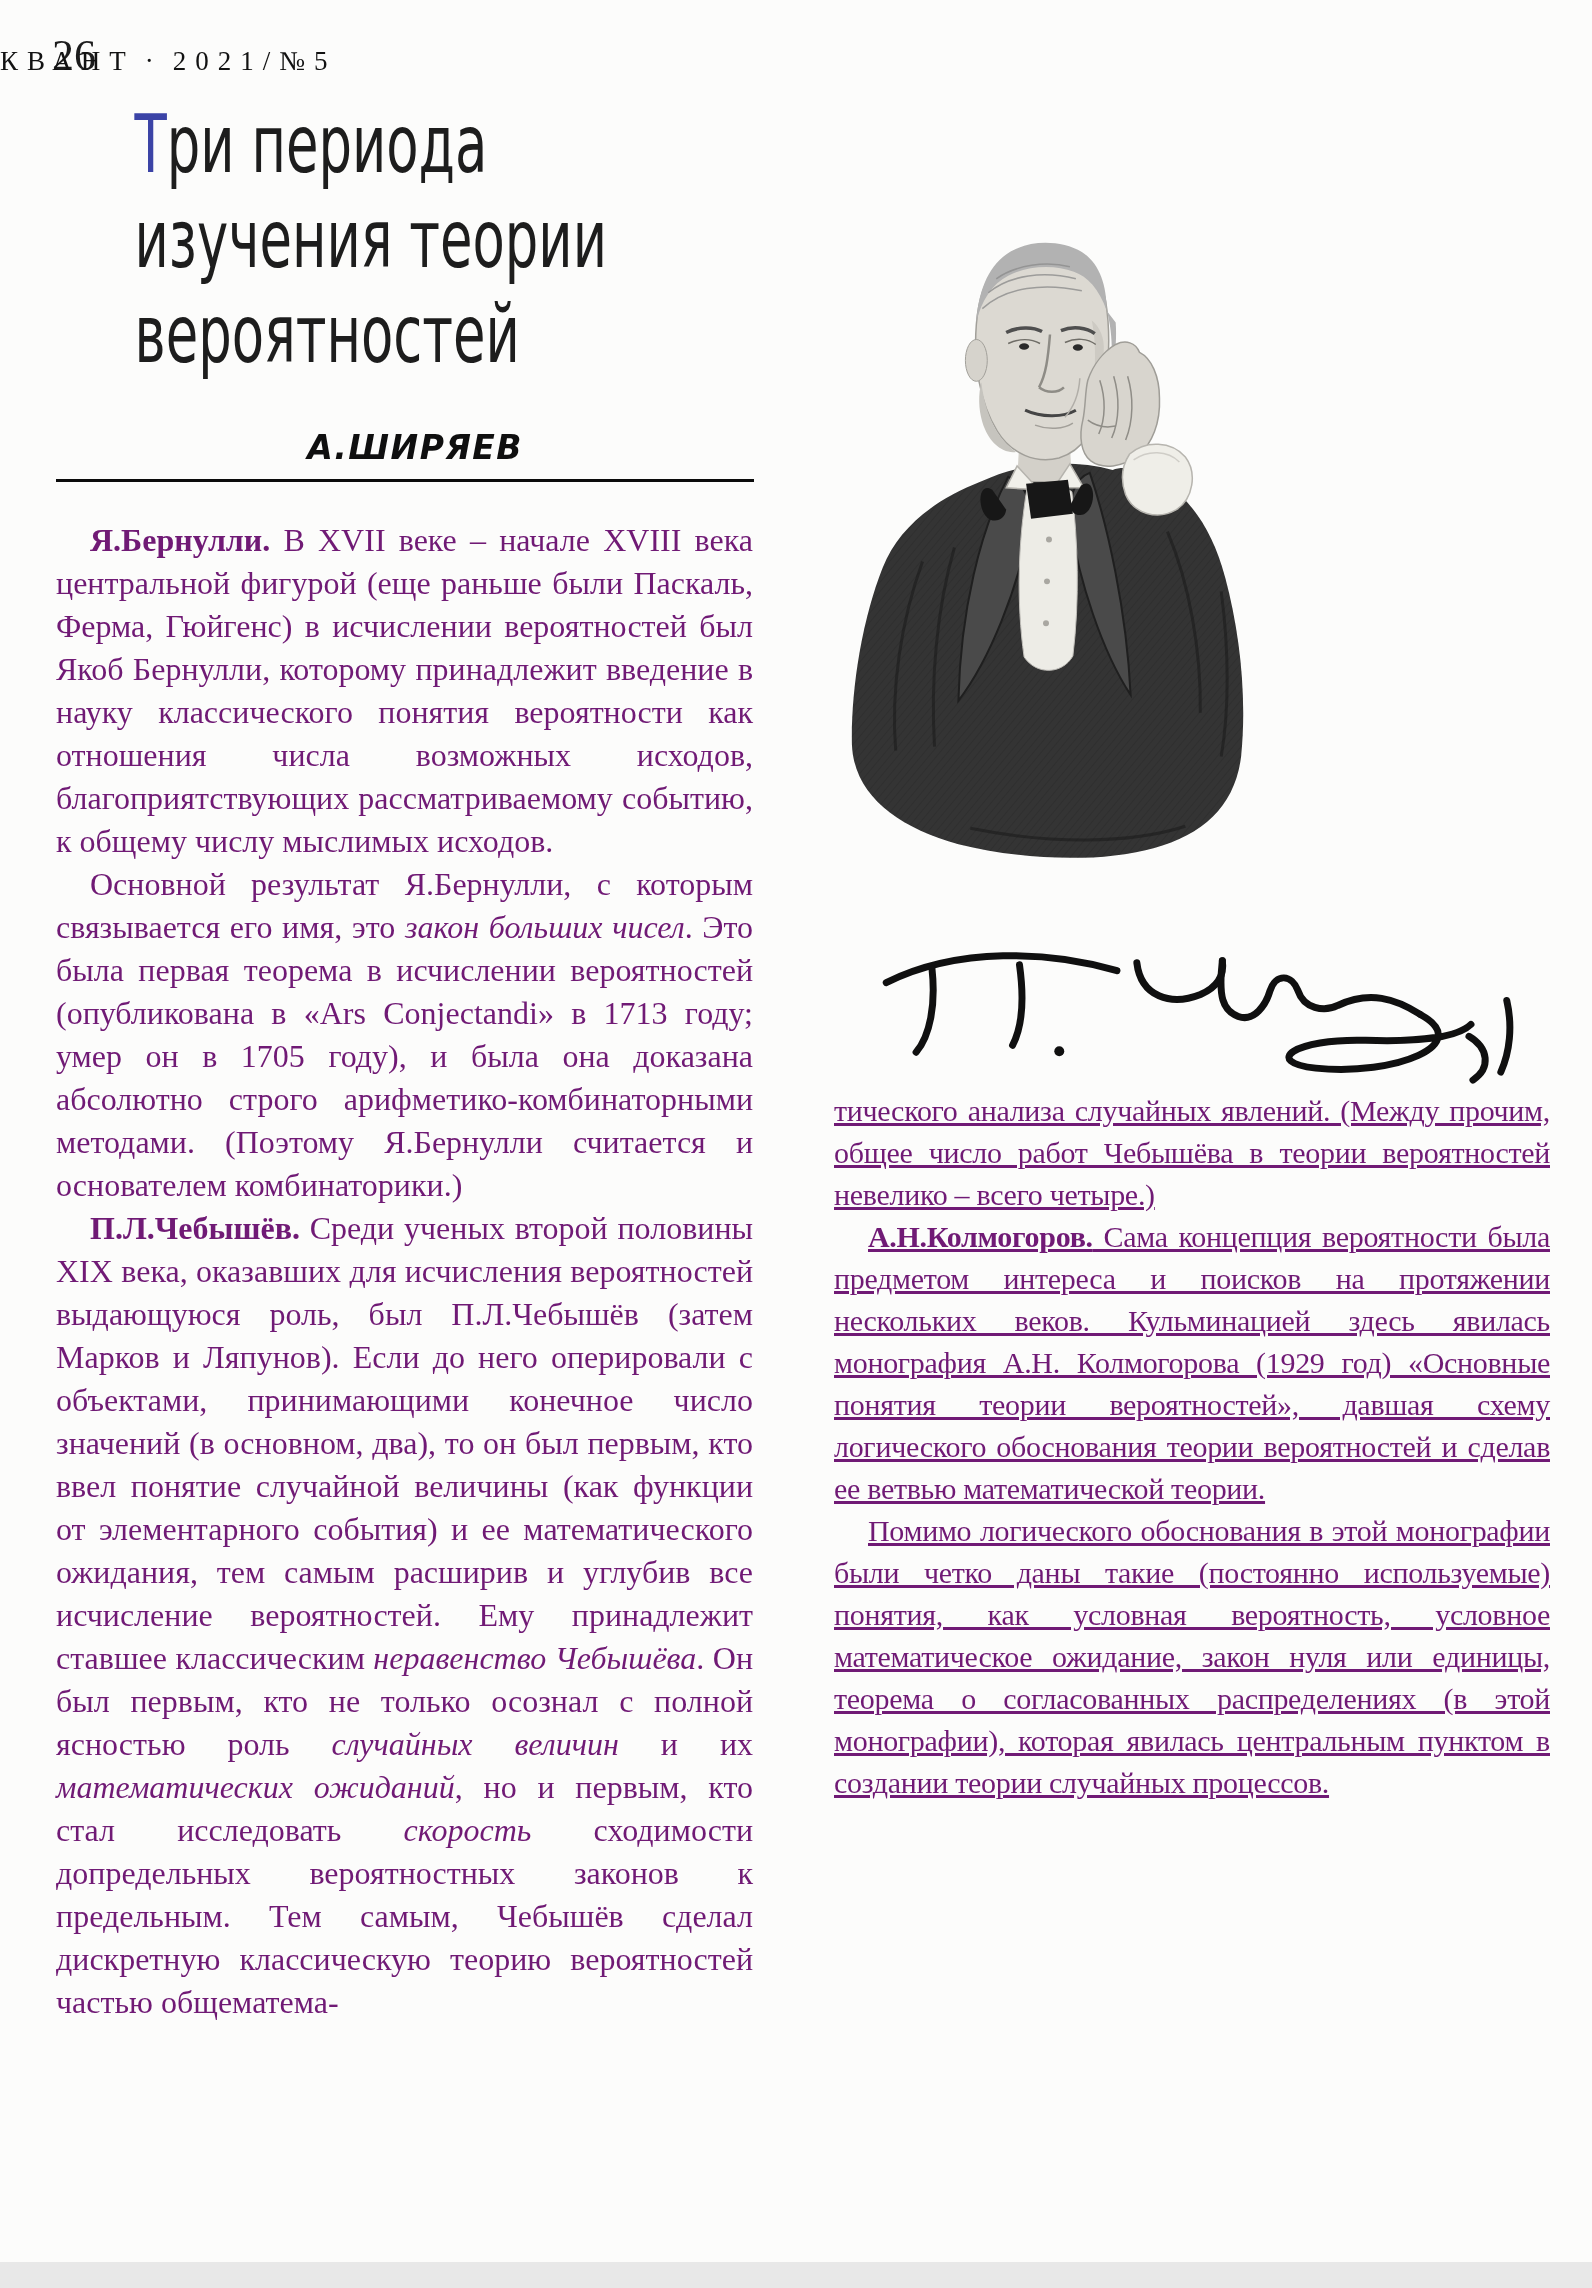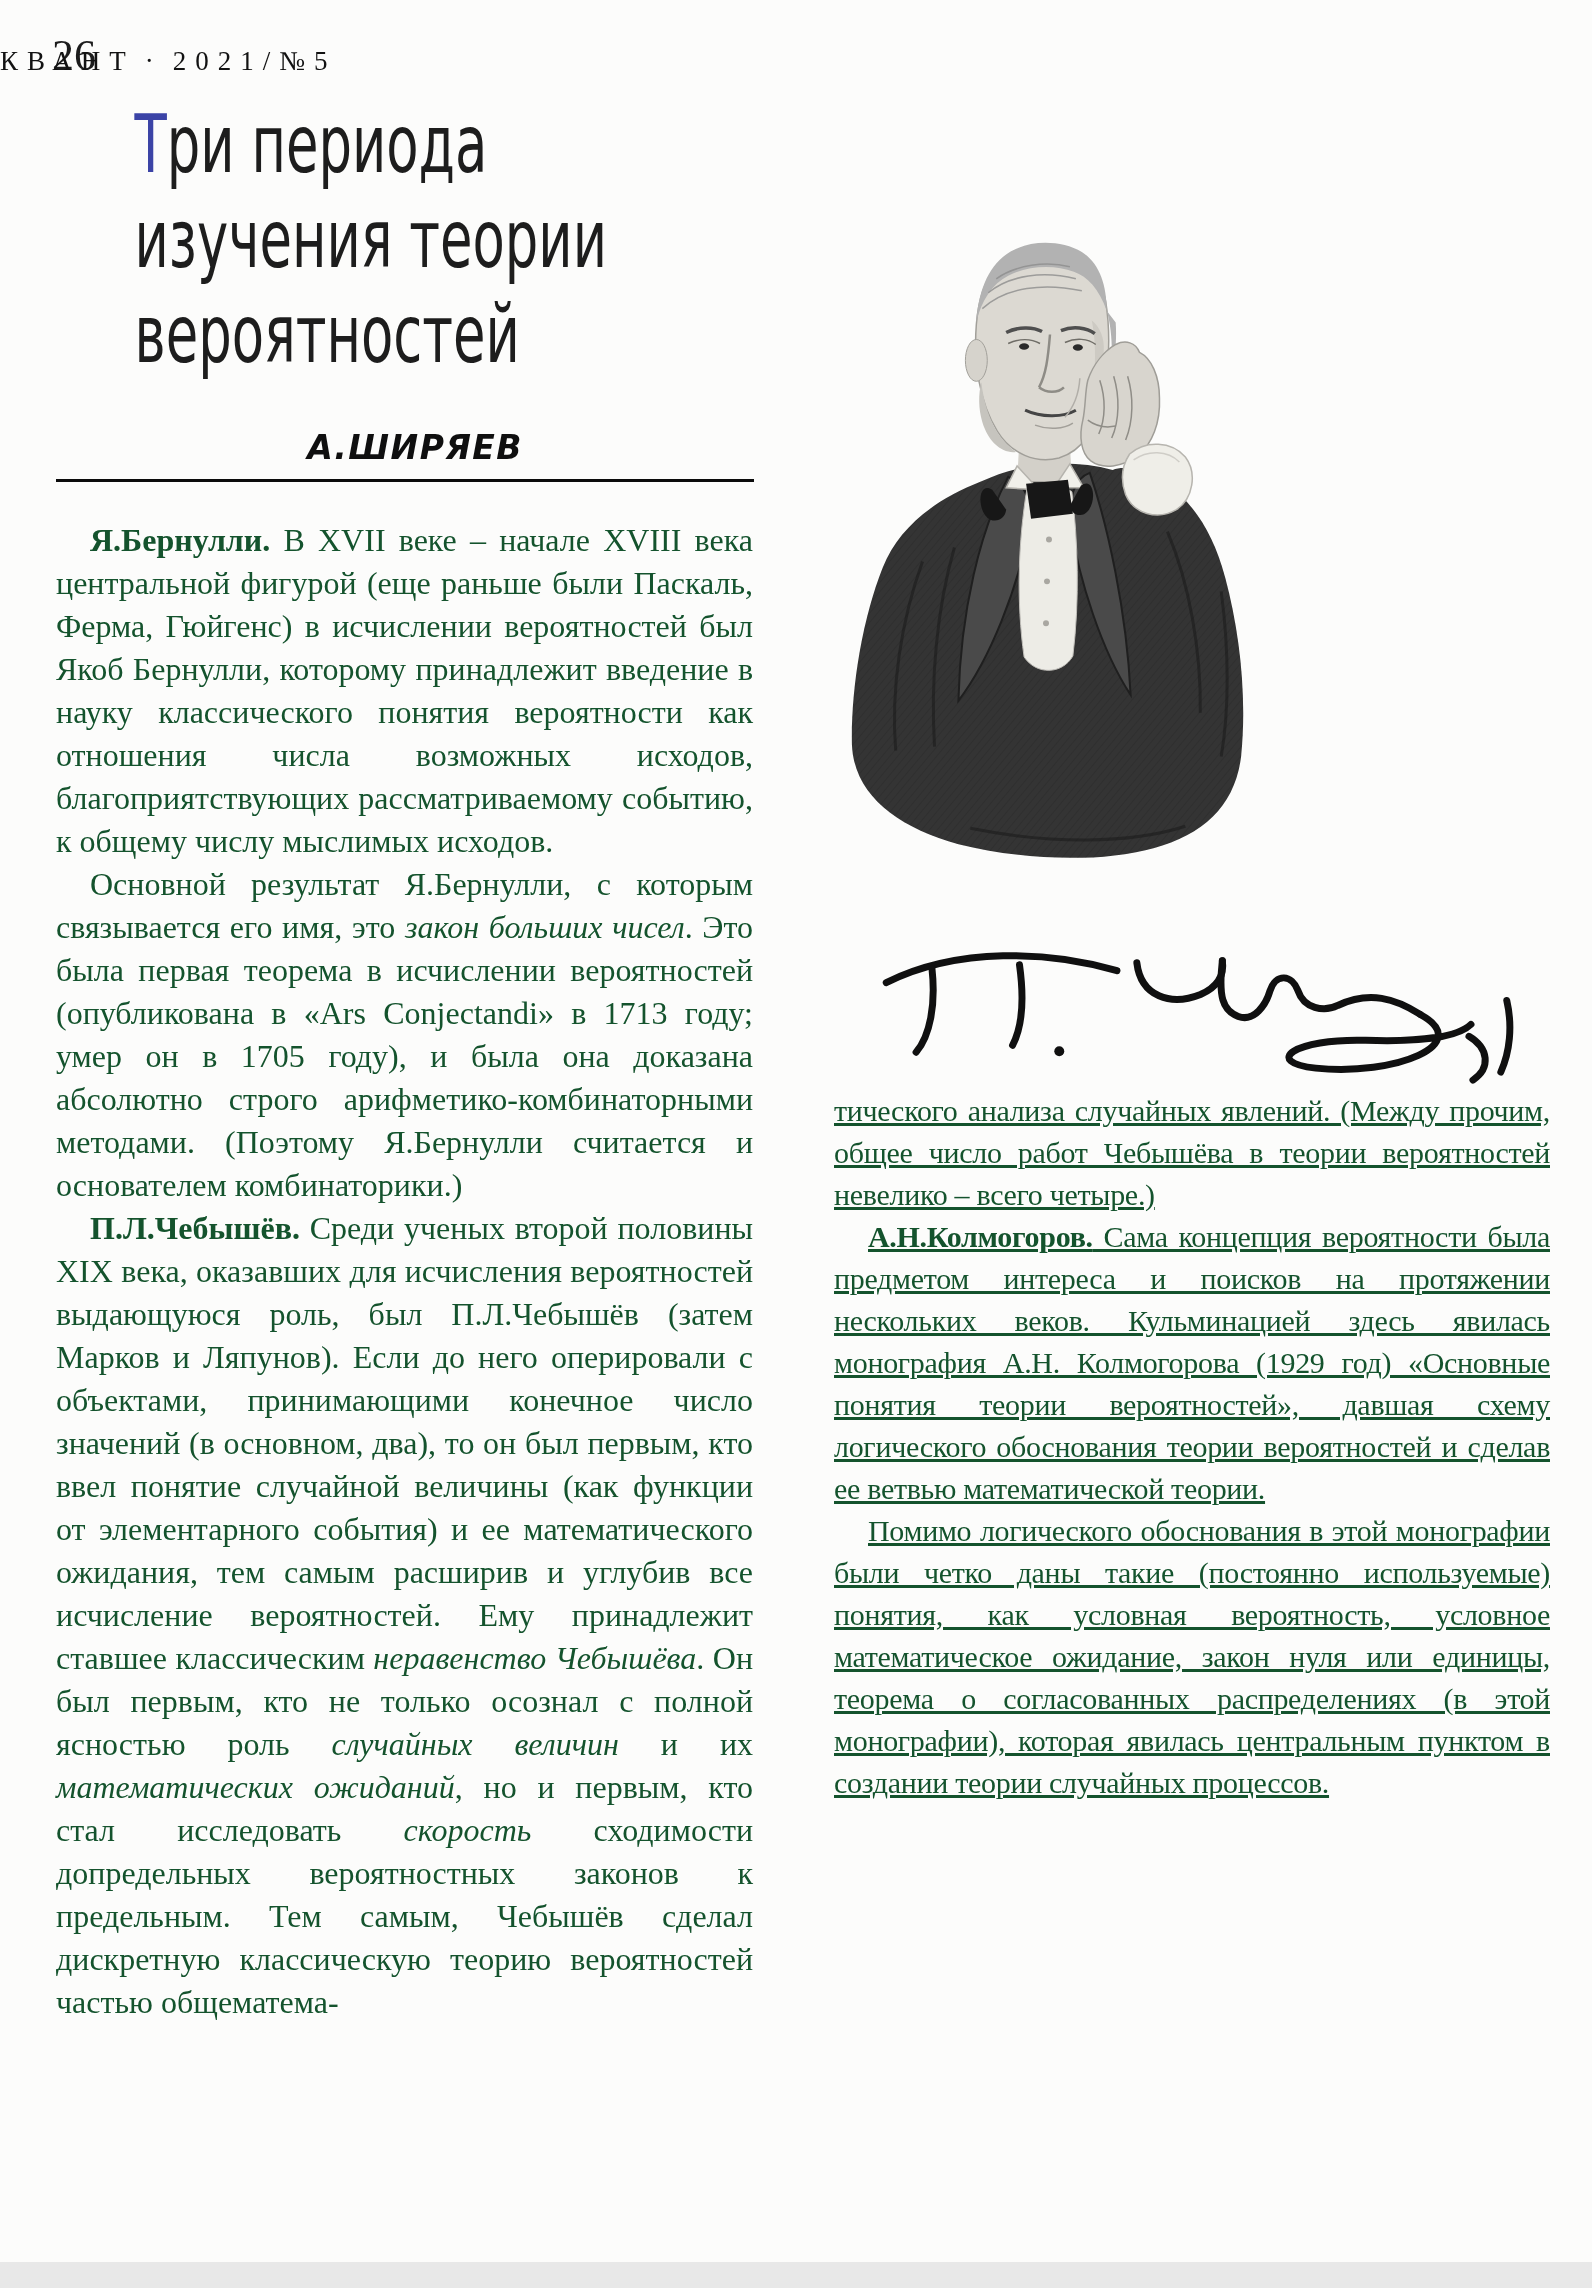--- a/index.html
+++ b/index.html
@@ -24,21 +24,21 @@
     transform:scaleX(0.66);transform-origin:50% 0;white-space:nowrap;
   }
   .title .initial{}
   .author{
     position:absolute;left:55px;top:428px;width:468px;text-align:right;
     font-family:"DejaVu Sans", sans-serif;font-style:italic;font-weight:700;
     font-size:33px;letter-spacing:1.5px;color:#0f0f0f;
   }
   .rule{position:absolute;left:56px;top:479px;width:698px;height:3px;background:#0b0b0b;}
   
-  .col{position:absolute;text-align:justify;color:#14532d;}
+  .col{position:absolute;text-align:justify;color:#701a75;}
   .col-left{left:56px;top:519px;width:697px;font-size:32px;line-height:43px;}
   .col-right{left:834px;top:1090px;width:716px;font-size:30px;line-height:42px;letter-spacing:-0.3px;text-decoration:underline;}
   .col p{margin:0;text-indent:34px;}
   .col p.noindent{text-indent:0;}
   .b{font-weight:700;}
   .i{font-style:italic;}
   
   .portrait{position:absolute;left:831px;top:231px;width:434px;height:645px;}
   .signature{position:absolute;left:874px;top:913px;width:645px;height:179px;}
   svg{display:block;width:100%;height:100%;}

